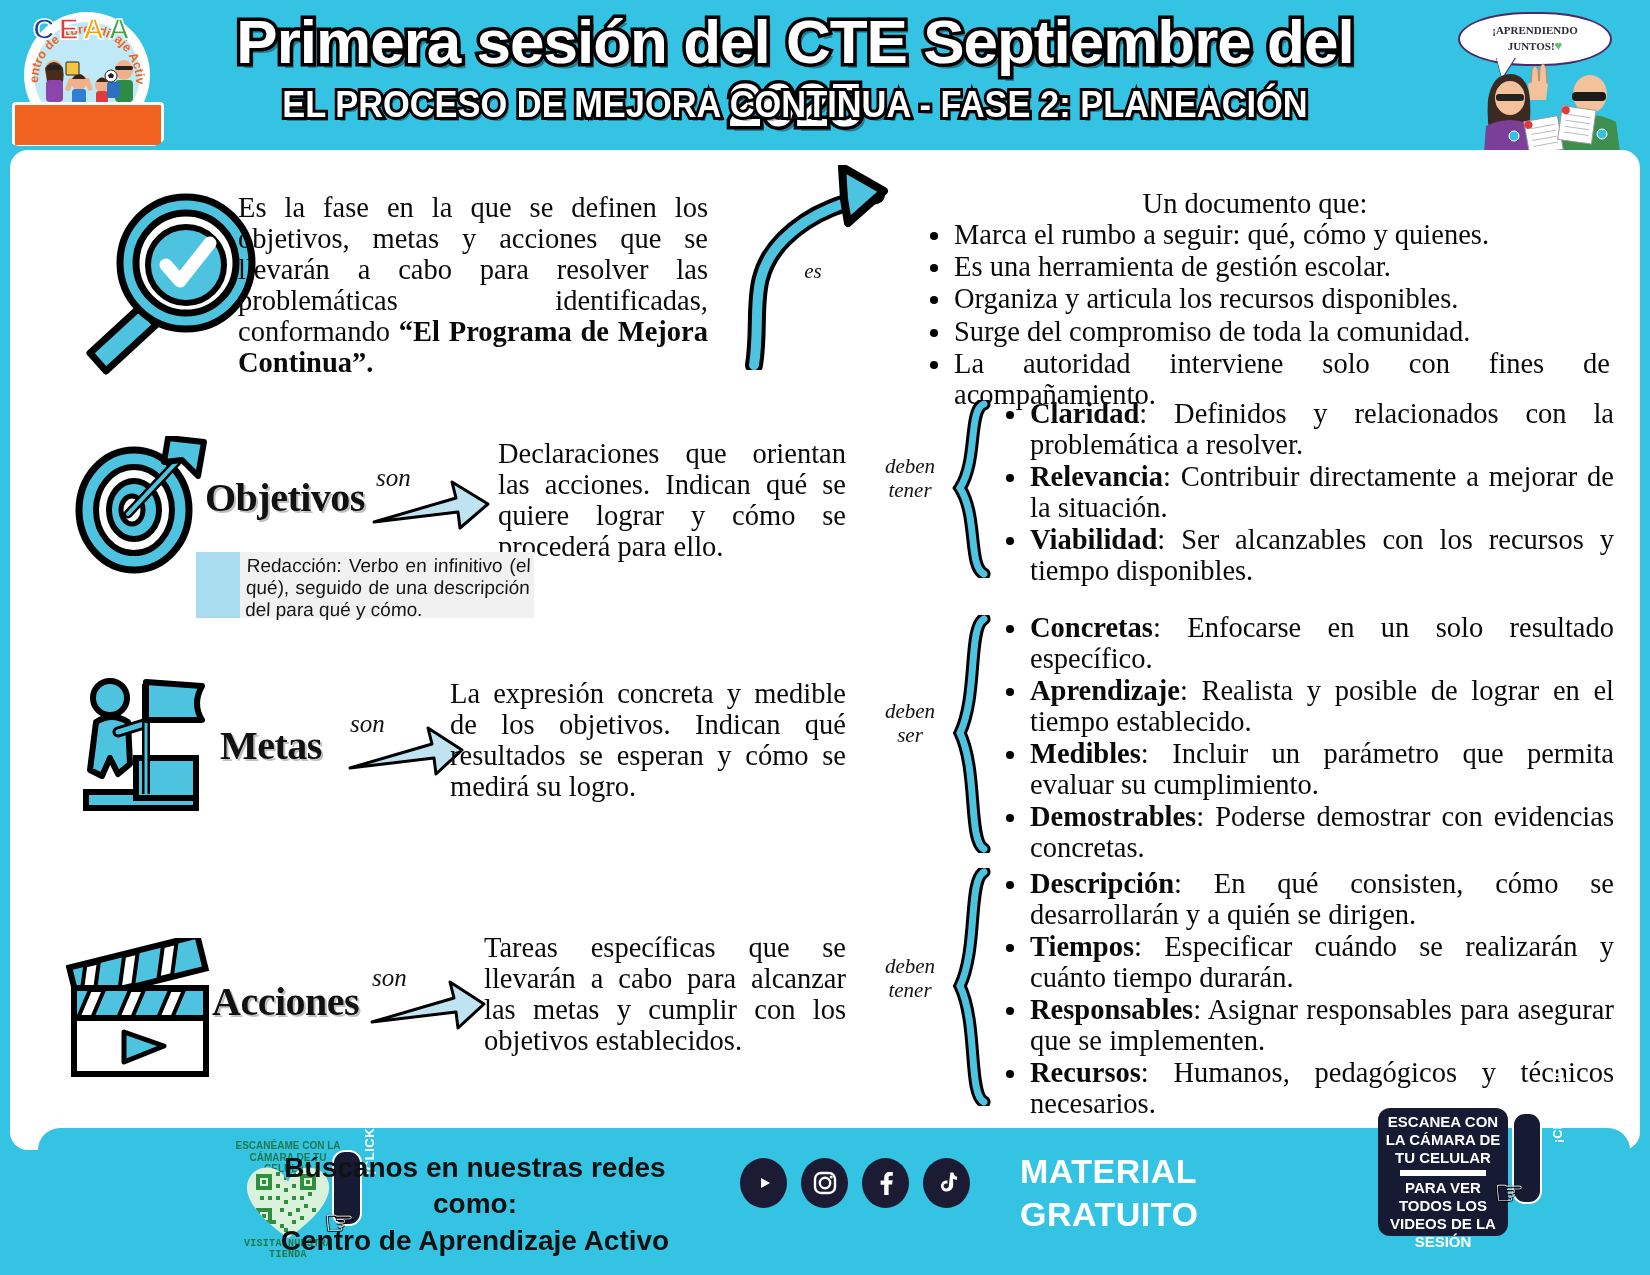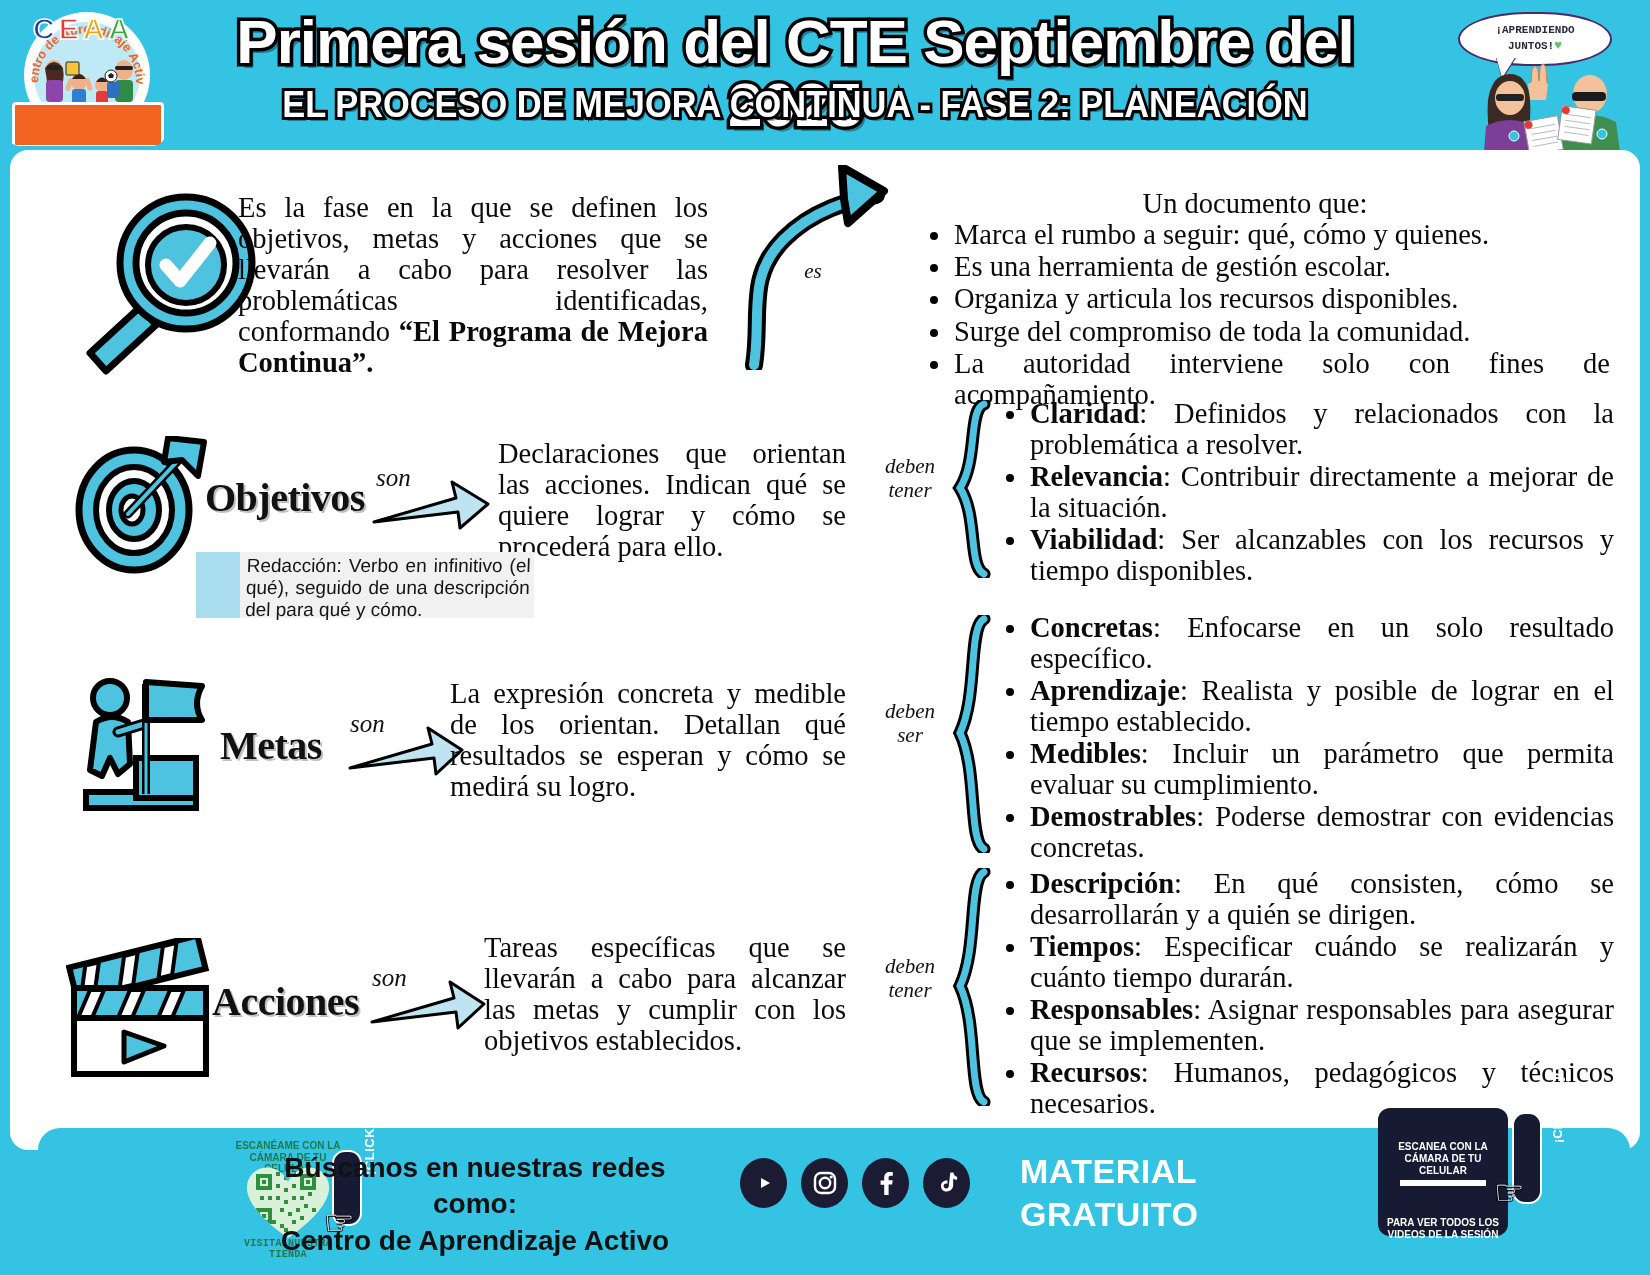--- a/index.html
+++ b/index.html
@@ -75,21 +75,21 @@
     paint-order:stroke fill;
     transform:scaleX(.93);
     letter-spacing:0px;
     text-shadow:3px 4px 0 rgba(0,0,0,.35);
   }
   .mascots{position:absolute;left:1434px;top:8px;width:212px;height:140px;}
   .bubble{
     position:absolute;left:24px;top:4px;width:150px;height:50px;
     background:#fff;border:2px solid #4b2a6a;border-radius:50%/55%;
     display:flex;flex-direction:column;align-items:center;justify-content:center;
-    font-family:Liberation Mono, monospace;font-size:11px;font-weight:bold;
+    font-family:Liberation Serif, serif;font-size:11px;font-weight:bold;
     color:#2a2a3a;line-height:1.25;text-align:center;
   }
   .bubble .heart{color:#5ec26a;font-size:13px;}
   .bubble-tail{
     position:absolute;left:62px;top:48px;width:0;height:0;
     border-left:6px solid transparent;border-right:14px solid transparent;
     border-top:22px solid #fff;
     filter:drop-shadow(0 2px 0 #4b2a6a);
   }
 
@@ -216,22 +216,22 @@
     position:absolute;left:1020px;top:1150px;width:300px;
     font-family:"Liberation Sans", sans-serif;font-weight:bold;
     font-size:34px;line-height:1.25;color:#fff;letter-spacing:.5px;
   }
   .qr-dark{
     position:absolute;left:1378px;top:1108px;width:130px;height:128px;
     background:#161a33;border-radius:12px;
     display:flex;flex-direction:column;align-items:center;
   }
   .qr-dark .cap{
-    font-family:"Liberation Sans", sans-serif;font-weight:bold;font-size:10px;
-    color:#fff;text-align:center;line-height:1.2;padding:5px 4px 3px;margin-top:28px;
+    font-family:"Liberation Sans", sans-serif;font-weight:bold;font-size:15px;
+    color:#fff;text-align:center;line-height:1.2;padding:5px 4px 3px;
   }
   .qr-dark .cap.bot{padding:3px 4px 5px;}
   .qrimg{width:80px;height:70px;background:#fff;padding:3px;}
   .click-pill2{
     position:absolute;left:1512px;top:1112px;width:26px;height:88px;background:#161a33;
     border-radius:13px;border:2px solid #fff;
   }
   .click-pill2 span{
     display:block;width:88px;height:26px;line-height:26px;
     transform:rotate(-90deg) translate(-31px,31px);transform-origin:0 0;
@@ -434,21 +434,21 @@
       <path d="M70 10 L126 14 q-10 18 0 34 L70 48 Z" fill="#4ec3e0" stroke="#000" stroke-width="6" stroke-linejoin="round"></path>
     </svg>
   </div>
   <div class="s3-title sec-title">Metas</div>
   <div class="s3-son">
     <svg width="118" height="70" viewBox="0 0 118 70">
       <text x="2" y="26" font-family="Liberation Serif, serif" font-style="italic" font-size="25" fill="#111">son</text>
       <path d="M2 62 L84 38 L80 22 L114 44 L88 68 L86 52 Z" fill="#bfe3f0" stroke="#000" stroke-width="3" stroke-linejoin="round"></path>
     </svg>
   </div>
-  <div class="s3-text body-text">La expresión concreta y medible de los orientan. Detallan qué resultados se esperan y cómo se medirá su logro.</div>
+  <div class="s3-text body-text">La expresión concreta y medible de los objetivos. Indican qué resultados se esperan y cómo se medirá su logro.</div>
   <div class="s3-deben connector">
     <span>deben</span><br>
     <span>ser</span>
   </div>
   <div class="brace2">
     <svg width="40" height="238" viewBox="0 0 40 238" preserveAspectRatio="none">
       <path d="M32 4 C 16 12, 26 80, 8 118 C 26 156, 16 226, 32 234" fill="none" stroke="#000" stroke-width="13" stroke-linecap="round"></path>
       <path d="M32 4 C 16 12, 26 80, 8 118 C 26 156, 16 226, 32 234" fill="none" stroke="#4ec3e0" stroke-width="7" stroke-linecap="round"></path>
     </svg>
   </div>

